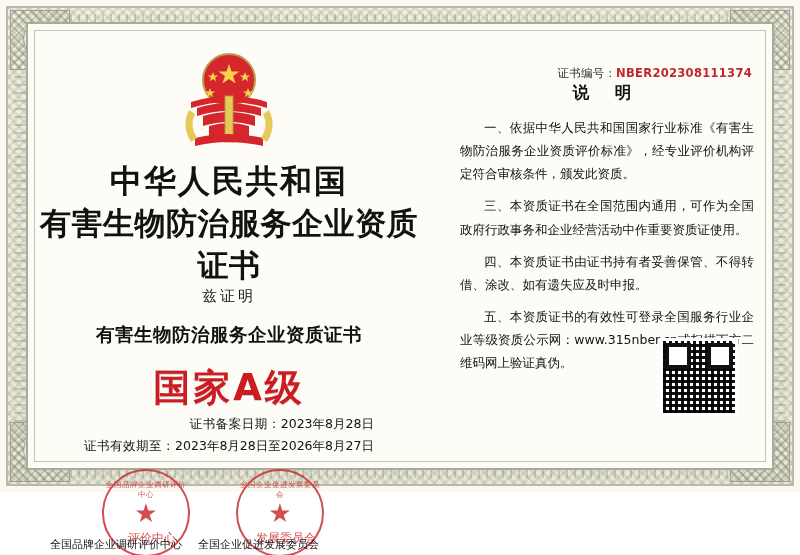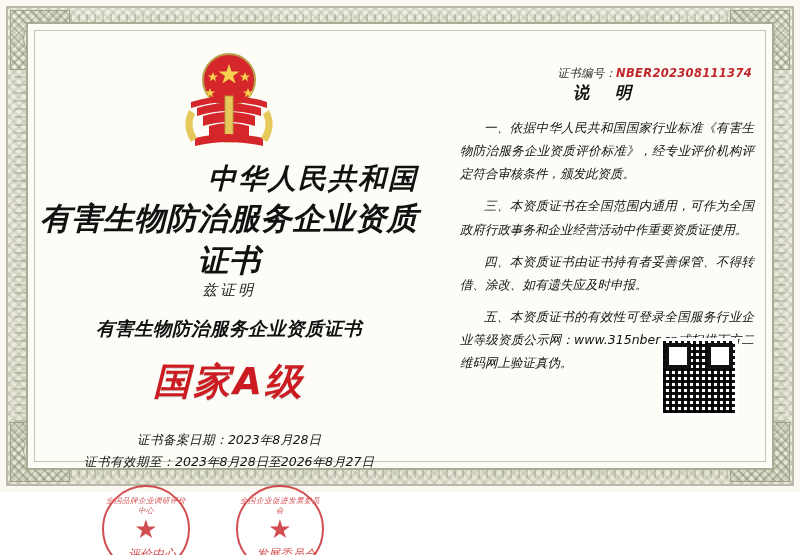--- a/index.html
+++ b/index.html
@@ -13,21 +13,20 @@
     font-family: "DejaVu Sans", "Liberation Sans", sans-serif;
     background: #ffffff;
   }
 
   .certificate {
     position: relative;
     width: 800px;
     height: 492px;
     background: #fbf8f2;
     box-sizing: border-box;
-    font-style: italic;
   }
 
   
   .border-outer {
     position: absolute;
     left: 6px; top: 6px; right: 6px; bottom: 6px;
     border: 2px solid #b8b9a8;
     background:
       repeating-linear-gradient(45deg, rgba(150,155,130,0.22) 0 3px, rgba(255,255,255,0) 3px 7px),
       repeating-linear-gradient(-45deg, rgba(150,155,130,0.22) 0 3px, rgba(255,255,255,0) 3px 7px),
@@ -120,26 +119,25 @@
 
   .emblem {
     margin: 14px auto 4px;
     width: 108px;
     height: 104px;
     position: relative;
   }
 
   .title-main {
     color: #111;
-    font-size: 28px;
+    font-size: 32px;
     font-weight: bold;
     letter-spacing: 2px;
     line-height: 1.35;
     margin-top: 6px;
-    text-align: right;
   }
   .title-sub {
     color: #111;
     font-size: 31px;
     font-weight: bold;
     letter-spacing: 0.5px;
     line-height: 1.35;
   }
   .hereby {
     font-size: 15px;
@@ -156,26 +154,25 @@
   .grade {
     margin-top: 16px;
     font-size: 37px;
     font-weight: bold;
     color: #cc1c22;
     letter-spacing: 3px;
     text-shadow: 0 1px 0 rgba(0,0,0,0.18);
   }
 
   .dates {
-    margin-top: 22px;
     font-size: 12.5px;
     color: #111;
     line-height: 1.75;
     display: inline-block;
-    text-align: center;
+    text-align: right;
   }
   .dates .row { white-space: nowrap; }
   .dates .lbl { letter-spacing: 0.5px; }
 
   .seals {
     position: relative;
     margin-top: 12px;
     height: 86px;
   }
   .seal {

